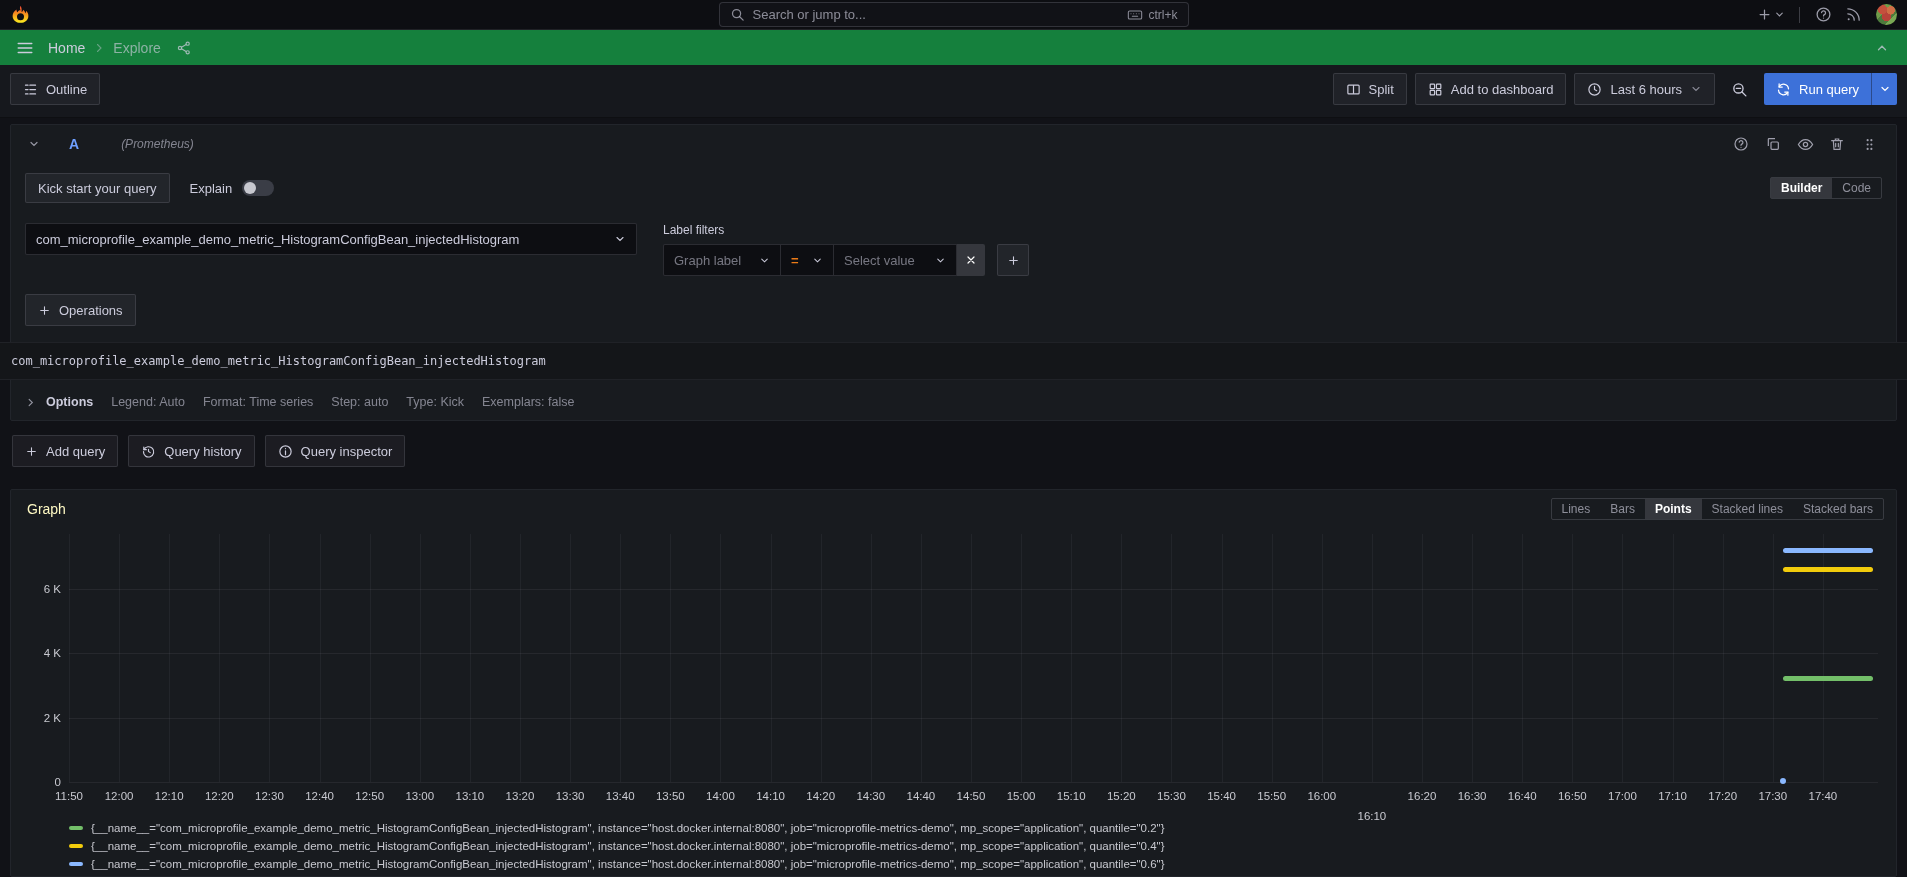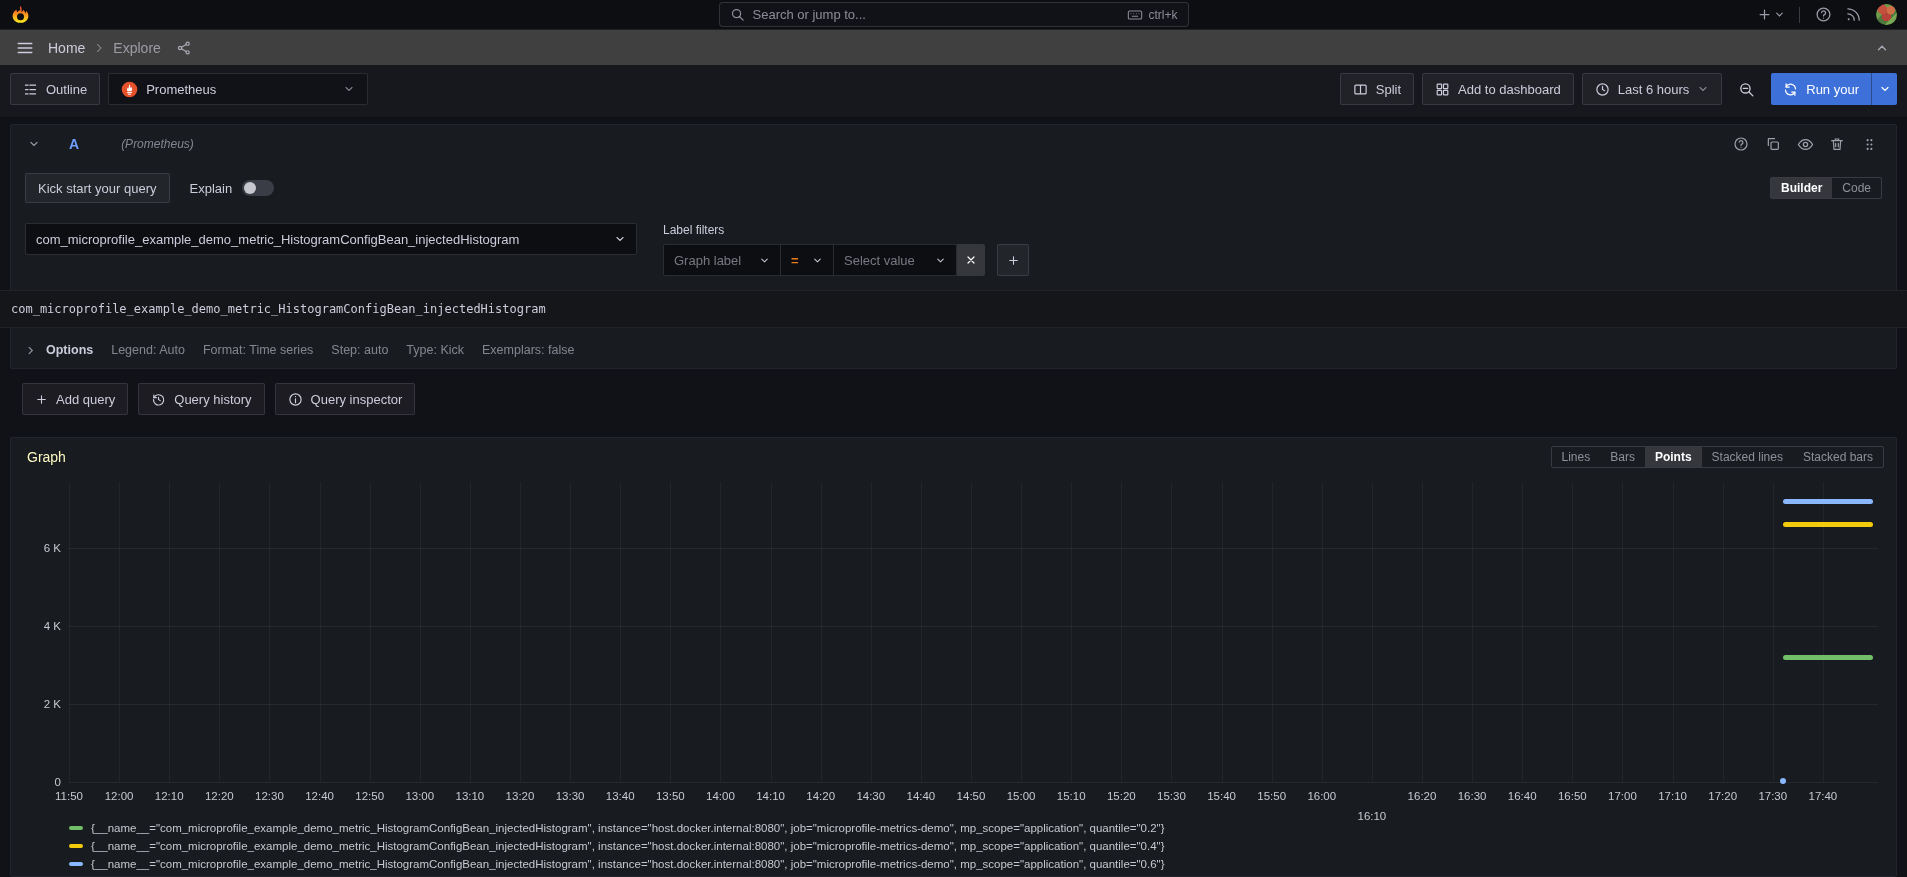--- a/index.html
+++ b/index.html
@@ -39,21 +39,21 @@
     width:21px; height:21px; border-radius:50%; margin-left:6px; cursor:pointer;
     background:
       radial-gradient(circle at 30% 25%, #c4513d 0 22%, transparent 23%),
       radial-gradient(circle at 70% 30%, #cf6f46 0 20%, transparent 21%),
       radial-gradient(circle at 50% 60%, #b8433a 0 28%, transparent 29%),
       linear-gradient(135deg,#6f9c4a 0 40%, #4d7a3c 40% 70%, #79a854 70%);
   }
 
   
   .chrome-row {
-    height:35px; background:#404040; display:flex; align-items:center; padding:0 12px; gap:10px;
+    height:35px; background:#15803d; display:flex; align-items:center; padding:0 12px; gap:10px;
   }
   .breadcrumb { display:flex; align-items:center; gap:8px; }
   .crumb-home { color:#ccccdc; font-weight:500; font-size:14px; cursor:pointer; }
   .crumb-sep { color:rgba(204,204,220,0.45); display:flex; }
   .crumb-current { color:rgba(204,204,220,0.65); font-size:14px; }
   .row-spacer { flex:1; }
 
   
   .toolbar {
     background:#16181d; display:flex; align-items:center; gap:8px; padding:8px 10px 12px 10px;
@@ -119,21 +119,21 @@
   }
   .ops-row { padding:4px 0 16px 0; }
   .raw-query {
     margin:0 -14px; background:#141619; border-top:1px solid rgba(204,204,220,0.07); border-bottom:1px solid rgba(204,204,220,0.07);
     padding:11px 14px; font-family:"DejaVu Sans Mono", monospace; font-size:12px; color:#ccccdc;
   }
   .options-row { display:flex; align-items:flex-start; gap:18px; padding:11px 0; font-size:12.5px; }
   .options-row .opt-title { font-weight:600; color:#ccccdc; }
   .options-row .opt-item { color:rgba(204,204,220,0.6); }
 
-  .actions-row { display:flex; gap:10px; margin:14px 2px 0 12px; }
+  .actions-row { display:flex; gap:10px; margin:14px 2px 0 2px; }
 
   
   .graph-card { margin-top:22px; flex:1; display:flex; flex-direction:column; padding:8px 12px 6px 12px; }
   .graph-header { display:flex; align-items:center; }
   .graph-title { font-size:14px; font-weight:500; color:#fef9c3; padding:2px 4px; }
   .chart-area { flex:1; position:relative; margin:14px 6px 0 46px; }
   .plot { position:absolute; inset:0 0 88px 0; }
   .gridline-h { position:absolute; left:0; right:0; height:1px; background:rgba(204,204,220,0.08); }
   .gridline-v { position:absolute; top:0; bottom:0; width:1px; background:rgba(204,204,220,0.06); }
   .y-tick { position:absolute; right:calc(100% + 8px); transform:translateY(-50%); font-size:11.5px; font-weight:500; color:#c8c9d0; white-space:nowrap; }
@@ -256,36 +256,20 @@
 
 <div class="toolbar">
   <button class="btn">
     <span>
         <svg width="15" height="15" viewBox="0 0 24 24" fill="none" stroke="currentColor" stroke-width="2" stroke-linecap="round">
           <path d="M4 5h4M4 12h4M4 19h4M11 5h9M11 12h9M11 19h9"></path>
         </svg>
       </span>
     <span>Outline</span>
   </button>
-  <button class="btn ds-picker">
-    <span>
-      <svg width="17" height="17" viewBox="0 0 24 24">
-          <circle cx="12" cy="12" r="11" fill="#e6522c"></circle>
-          <path fill="#fff" d="M12 4.5c1.9 2.4.5 3.9 1.4 5.6.6-.4.8-1.2.8-1.9 1.7 1.6 2.2 4.6.4 6.3H9.4C7.6 12.8 8.5 10 10.4 8.7c-.2 1 .1 1.9.8 2.4-.4-2.3.1-4.9.8-6.6z"></path>
-          <rect x="8.7" y="15.6" width="6.6" height="1.5" fill="#fff"></rect>
-          <rect x="10" y="18" width="4" height="1.4" fill="#fff"></rect>
-        </svg>
-    </span>
-    <span class="ds-name">Prometheus</span>
-    <span class="muted-chevron">
-        <svg width="12" height="12" viewBox="0 0 24 24" fill="none" stroke="currentColor" stroke-width="2.2" stroke-linecap="round">
-          <polyline points="6 9 12 15 18 9"></polyline>
-        </svg>
-      </span>
-  </button>
 
   <div class="toolbar-right">
     <button class="btn">
       <span>
           <svg width="15" height="15" viewBox="0 0 24 24" fill="none" stroke="currentColor" stroke-width="1.9">
             <rect x="3" y="5" width="18" height="14" rx="1.5"></rect>
             <line x1="12" y1="5" x2="12" y2="19"></line>
           </svg>
         </span>
       <span>Split</span>
@@ -327,21 +311,21 @@
     <div class="run-query">
       <button class="rq-main">
         <span>
             <svg width="15" height="15" viewBox="0 0 24 24" fill="none" stroke="currentColor" stroke-width="2" stroke-linecap="round">
               <path d="M20 11a8 8 0 0 0-14.8-3.6"></path>
               <polyline points="5 3 5 8 10 8"></polyline>
               <path d="M4 13a8 8 0 0 0 14.8 3.6"></path>
               <polyline points="19 21 19 16 14 16"></polyline>
             </svg>
           </span>
-        <span>Run your</span>
+        <span>Run query</span>
       </button>
       <button class="rq-caret">
         <span>
             <svg width="12" height="12" viewBox="0 0 24 24" fill="none" stroke="currentColor" stroke-width="2.4" stroke-linecap="round">
               <polyline points="6 9 12 15 18 9"></polyline>
             </svg>
           </span>
       </button>
     </div>
   </div>
@@ -472,20 +456,30 @@
               <span>
                   <svg width="13" height="13" viewBox="0 0 24 24" fill="none" stroke="currentColor" stroke-width="2" stroke-linecap="round">
                     <path d="M12 5v14M5 12h14"></path>
                   </svg>
                 </span>
             </button>
           </div>
         </div>
       </div>
 
+      <div class="ops-row">
+        <button class="btn" style="height:32px">
+          <span>
+              <svg width="13" height="13" viewBox="0 0 24 24" fill="none" stroke="currentColor" stroke-width="2" stroke-linecap="round">
+                <path d="M12 5v14M5 12h14"></path>
+              </svg>
+            </span>
+          <span>Operations</span>
+        </button>
+      </div>
     </div>
 
     <div class="raw-query">com_microprofile_example_demo_metric_HistogramConfigBean_injectedHistogram</div>
 
     <div class="q-body">
       <div class="options-row">
         <span style="display:flex;align-items:center;gap:10px">
           <span style="color:rgba(204,204,220,0.7);display:flex">
               <svg width="11" height="11" viewBox="0 0 24 24" fill="none" stroke="currentColor" stroke-width="2.4" stroke-linecap="round">
                 <polyline points="9 5 16 12 9 19"></polyline>

